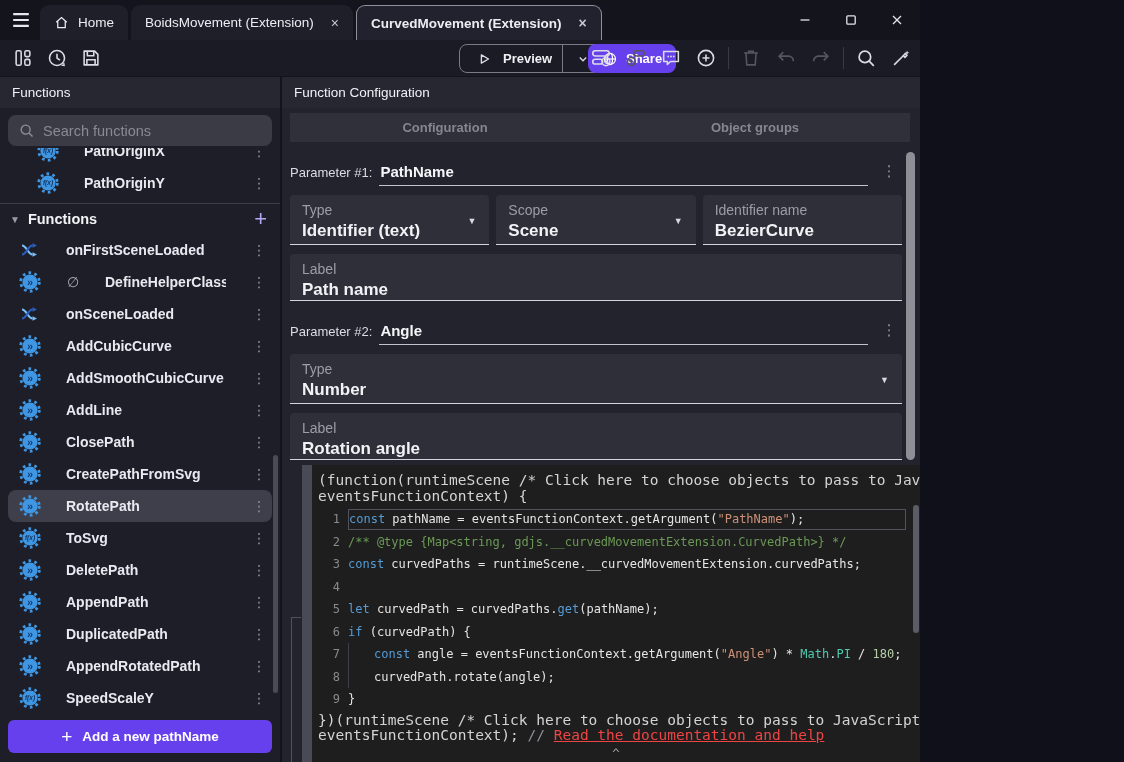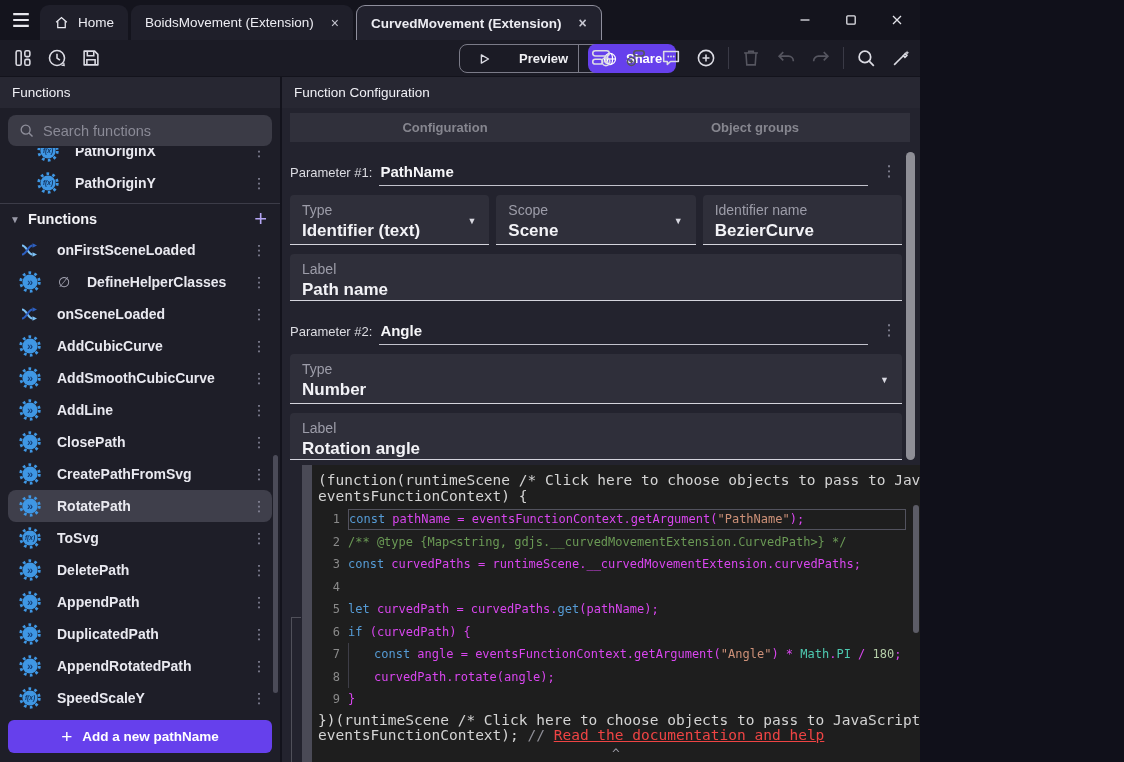--- a/index.html
+++ b/index.html
@@ -21,38 +21,38 @@
 .win-btn svg{width:12px;height:12px}
 
 .toolbar{position:absolute;left:0;top:40px;right:0;height:36px;background:#1b1b25}
 .tb-left{position:absolute;left:10px;top:0;height:36px;display:flex;align-items:center;gap:8px}
 .tb-ic{width:26px;height:26px;display:flex;align-items:center;justify-content:center;color:#dcdce4;cursor:pointer}
 .tb-ic svg{width:22px;height:22px}
 .tb-ic.sm svg{width:18px;height:18px}
 .tb-ic.xs svg{width:14px;height:14px}
 .tb-ic.disabled{color:#565660;cursor:default}
 .preview-btn{position:absolute;left:459px;top:4px;height:29px;border:1px solid #7b7b88;border-radius:8px;display:flex;align-items:center;color:#f0f0f4;cursor:pointer}
-.preview-main{display:flex;align-items:center;gap:22px;padding:0 10px 0 11px;font-size:13px;font-weight:bold}
+.preview-main{display:flex;align-items:center;gap:6px;padding:0 10px 0 11px;font-size:13px;font-weight:bold}
 .preview-sep{width:1px;align-self:stretch;background:#7b7b88}
 .preview-caret{padding:0 7px;display:flex;align-items:center}
 .share-btn{position:absolute;left:588px;top:4px;height:29px;padding:0 14px;background:#6640ec;border-radius:8px;display:flex;align-items:center;gap:8px;font-size:13px;font-weight:bold;color:#fff;cursor:pointer}
 .share-ic{display:flex;align-items:center}
 .share-ic svg{width:16px;height:16px}
 .tb-right{position:absolute;right:6px;top:0;height:36px;display:flex;align-items:center;gap:9px}
 .tb-div{width:1px;height:22px;background:#3a3a46}
 
 .sidebar{position:absolute;left:0;top:77px;width:280px;bottom:0;background:#1e1e28}
 .panel-header{height:31px;background:#272732;display:flex;align-items:center;padding:0 12px;font-size:13.5px;color:#f0f0f5}
 .search-box{margin:7px 8px 4px;height:31px;background:#3b3b46;border-radius:8px;display:flex;align-items:center;padding:0 10px;gap:8px;color:#8f8f9b}
 .search-ic{display:flex;align-items:center}
 .search-ic svg{width:17px;height:17px}
 .search-box input{flex:1;background:none;border:none;outline:none;color:#d9d9e2;font-size:14.5px;font-family:inherit;min-width:0}
 .search-box input::placeholder{color:#8a8a96}
 .fn-list{position:absolute;top:71px;left:0;right:0;bottom:46px;overflow:hidden}
-.fn-item{height:32px;display:flex;align-items:center;gap:16px;margin:0 8px;padding:0 5px 0 11px;border-radius:8px;font-size:14px;font-weight:bold;color:#e9e9f0;cursor:pointer}
+.fn-item{height:32px;display:flex;align-items:center;gap:25px;margin:0 8px;padding:0 5px 0 11px;border-radius:8px;font-size:14px;font-weight:bold;color:#e9e9f0;cursor:pointer}
 .fn-item.deep{padding-left:29px}
 .fn-item.partial{margin-top:-13px}
 .fn-item.selected{background:#3f3f4b}
 .fn-ic{width:22px;height:22px;flex:none}
 .priv{color:#a6a6b4;font-size:14px;font-weight:normal;width:14px;text-align:center;flex:none}
 .fn-label{flex:1;overflow:hidden;white-space:nowrap}
 .dots{width:16px;text-align:center;color:#9393a6;font-size:14px;font-weight:normal;flex:none;cursor:pointer}
 .fn-divider{border-top:1px solid #3c3c48;margin-top:4px}
 .fn-section{height:30px;display:flex;align-items:center;padding:0 13px 0 10px;gap:8px;cursor:pointer}
 .fn-caret{color:#9a9aa8;font-size:10px}
@@ -84,21 +84,21 @@
 .code-strip{width:20px;background:#23232e;position:relative;flex:none}
 .evt-guide{position:absolute;left:9px;top:152px;bottom:0;width:10px;border-left:1px solid #50505a;border-top:1px solid #50505a}
 .code-bar{width:10px;background:#4a4a56;flex:none;cursor:pointer}
 .code-edit{flex:1;position:relative;padding:7px 0 0 6px;font-family:"DejaVu Sans Mono",monospace;color:#d4d4d4;overflow:hidden}
 .code-pre{white-space:pre;font-size:14.5px;line-height:16px;margin-bottom:4px}
 .cl{height:22.5px;display:flex;align-items:center;white-space:pre;font-size:12px}
 .ln{width:22px;text-align:right;color:#8a8a8a;margin-right:8px;font-size:12px;flex:none}
 .ind{width:26px;height:100%;flex:none}
 .ind.g{border-left:1px solid #3e3e48}
 .boxed{flex:1;height:21px;border:1px solid #52525e;display:flex;align-items:center;margin-right:14px}
-.tk-k{color:#569cd6}.tk-s{color:#ce9178}.tk-c{color:#6a9955}.tk-t{color:#4ec9b0}.tk-n{color:#b5cea8}.tk-p{color:#d946ef}
+.tk-k{color:#569cd6}.tk-s{color:#ce9178}.tk-c{color:#6a9955}.tk-t{color:#4ec9b0}.tk-n{color:#b5cea8}.tk-p{color:#e5e5e5}
 .code-foot{margin-top:2px;white-space:pre;font-size:14.5px;line-height:15.5px}
 .gray{color:#909098}
 .doc-link{color:#ef4444;text-decoration:underline;cursor:pointer}
 .caret-up{position:absolute;bottom:1px;left:50%;transform:translateX(-50%);color:#9a9aa4;font-size:13px;cursor:pointer}
 .code-scroll{position:absolute;right:1px;top:40px;width:6px;height:128px;background:#5c5c66;border-radius:3px;cursor:pointer}
 </style>
 </head>
 <body>
 
 <div id="app">

